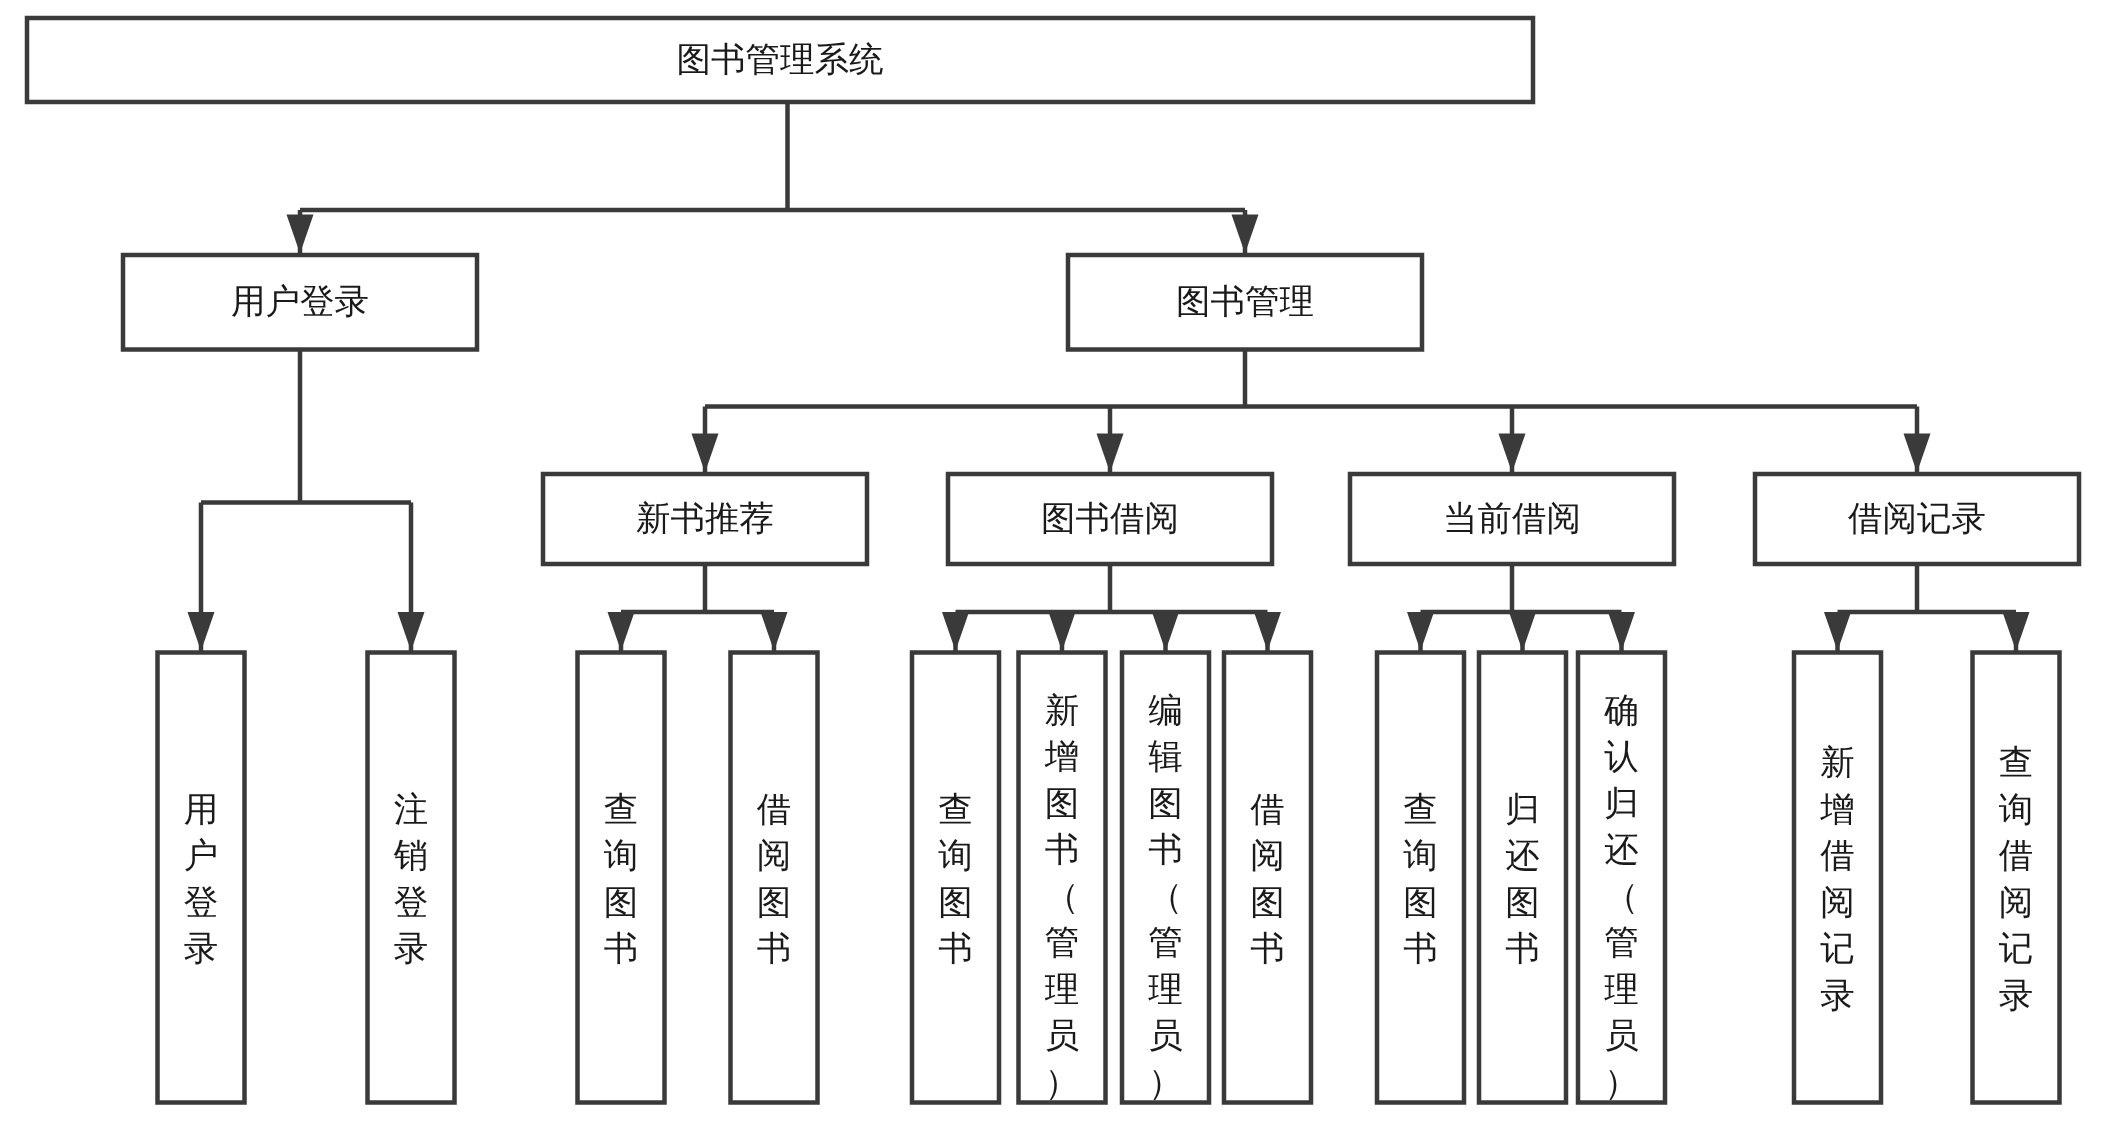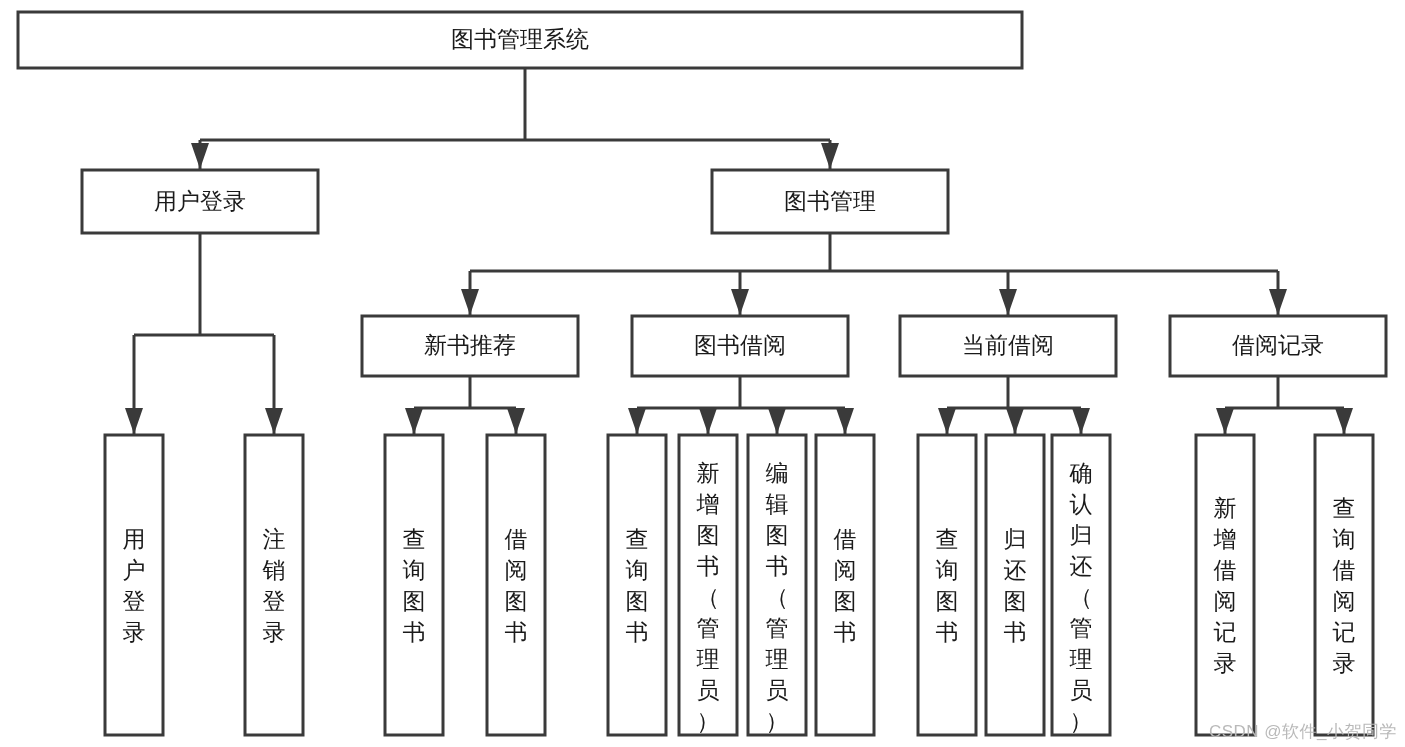--- a/index.html
+++ b/index.html
@@ -201,14 +201,13 @@
         <g>
           <rect x="1196" y="435" width="58" height="300" class="node-box"></rect>
           <text x="1225" class="node-label-v"><tspan x="1225" y="516.18">新</tspan><tspan x="1225" y="547.18">增</tspan><tspan x="1225" y="578.18">借</tspan><tspan x="1225" y="609.18">阅</tspan><tspan x="1225" y="640.18">记</tspan><tspan x="1225" y="671.18">录</tspan></text>
         </g>
         <g>
           <rect x="1315" y="435" width="58" height="300" class="node-box"></rect>
           <text x="1344" class="node-label-v"><tspan x="1344" y="516.18">查</tspan><tspan x="1344" y="547.18">询</tspan><tspan x="1344" y="578.18">借</tspan><tspan x="1344" y="609.18">阅</tspan><tspan x="1344" y="640.18">记</tspan><tspan x="1344" y="671.18">录</tspan></text>
         </g>
       </g>
   </svg>
-  <div class="watermark-text">CSDN @软件_小贺同学</div>
 </div>
 
 </body></html>

